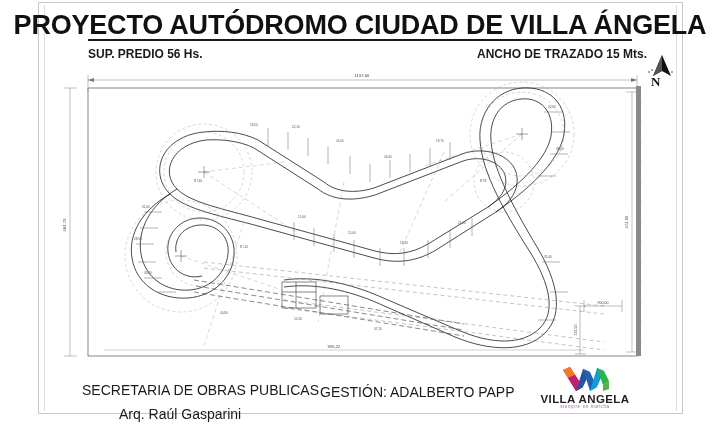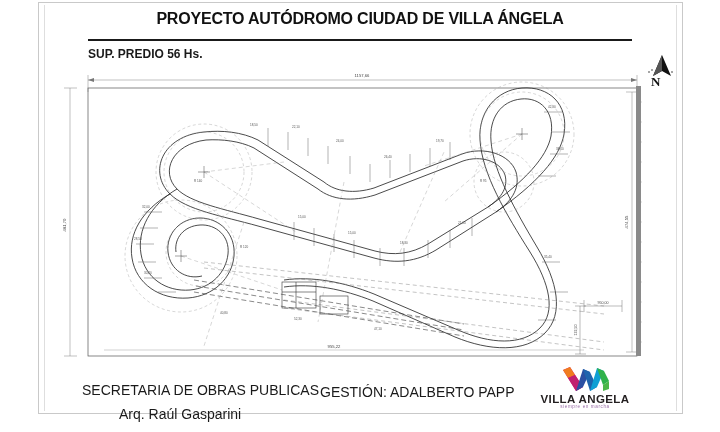--- a/index.html
+++ b/index.html
@@ -30,21 +30,21 @@
     border-left:1px solid #dedede;
     border-right:1px solid #dedede;
     box-sizing:border-box;
   }
 
   
   .title{
     position:absolute;
     left:0;top:10px;width:720px;
     text-align:center;
-    font-size:16px;
+    font-size:27px;
     font-weight:bold;
     letter-spacing:-0.2px;
     color:#111;
     white-space:nowrap;
   }
   .title-rule{
     position:absolute;
     left:88px;top:39px;
     width:544px;height:2px;
     background:#1a1a1a;
@@ -117,20 +117,21 @@
 
 <div class="page">
 
   <div class="sheet"></div>
   <div class="sheet-inner"></div>
 
   <div class="title">PROYECTO AUTÓDROMO CIUDAD DE VILLA ÁNGELA</div>
   <div class="title-rule"></div>
 
   <div class="subhdr sub-a">SUP. PREDIO  56 Hs.</div>
+  <div class="subhdr sub-c">ANCHO DE TRAZADO 15 Mts.</div>
 
   <div class="north">
     <svg width="40" height="44" viewBox="0 0 40 44">
       <path d="M22 3 L31 24 L22 19 L13 24 Z" fill="#111"></path>
       <path d="M22 3 L22 19 L13 24 Z" fill="#555"></path>
       <circle cx="9" cy="20" r="0.8" fill="#333"></circle>
       <circle cx="12" cy="18" r="0.8" fill="#333"></circle>
       <circle cx="32" cy="20" r="0.8" fill="#333"></circle>
     </svg>
     <div class="north-n">N</div>

